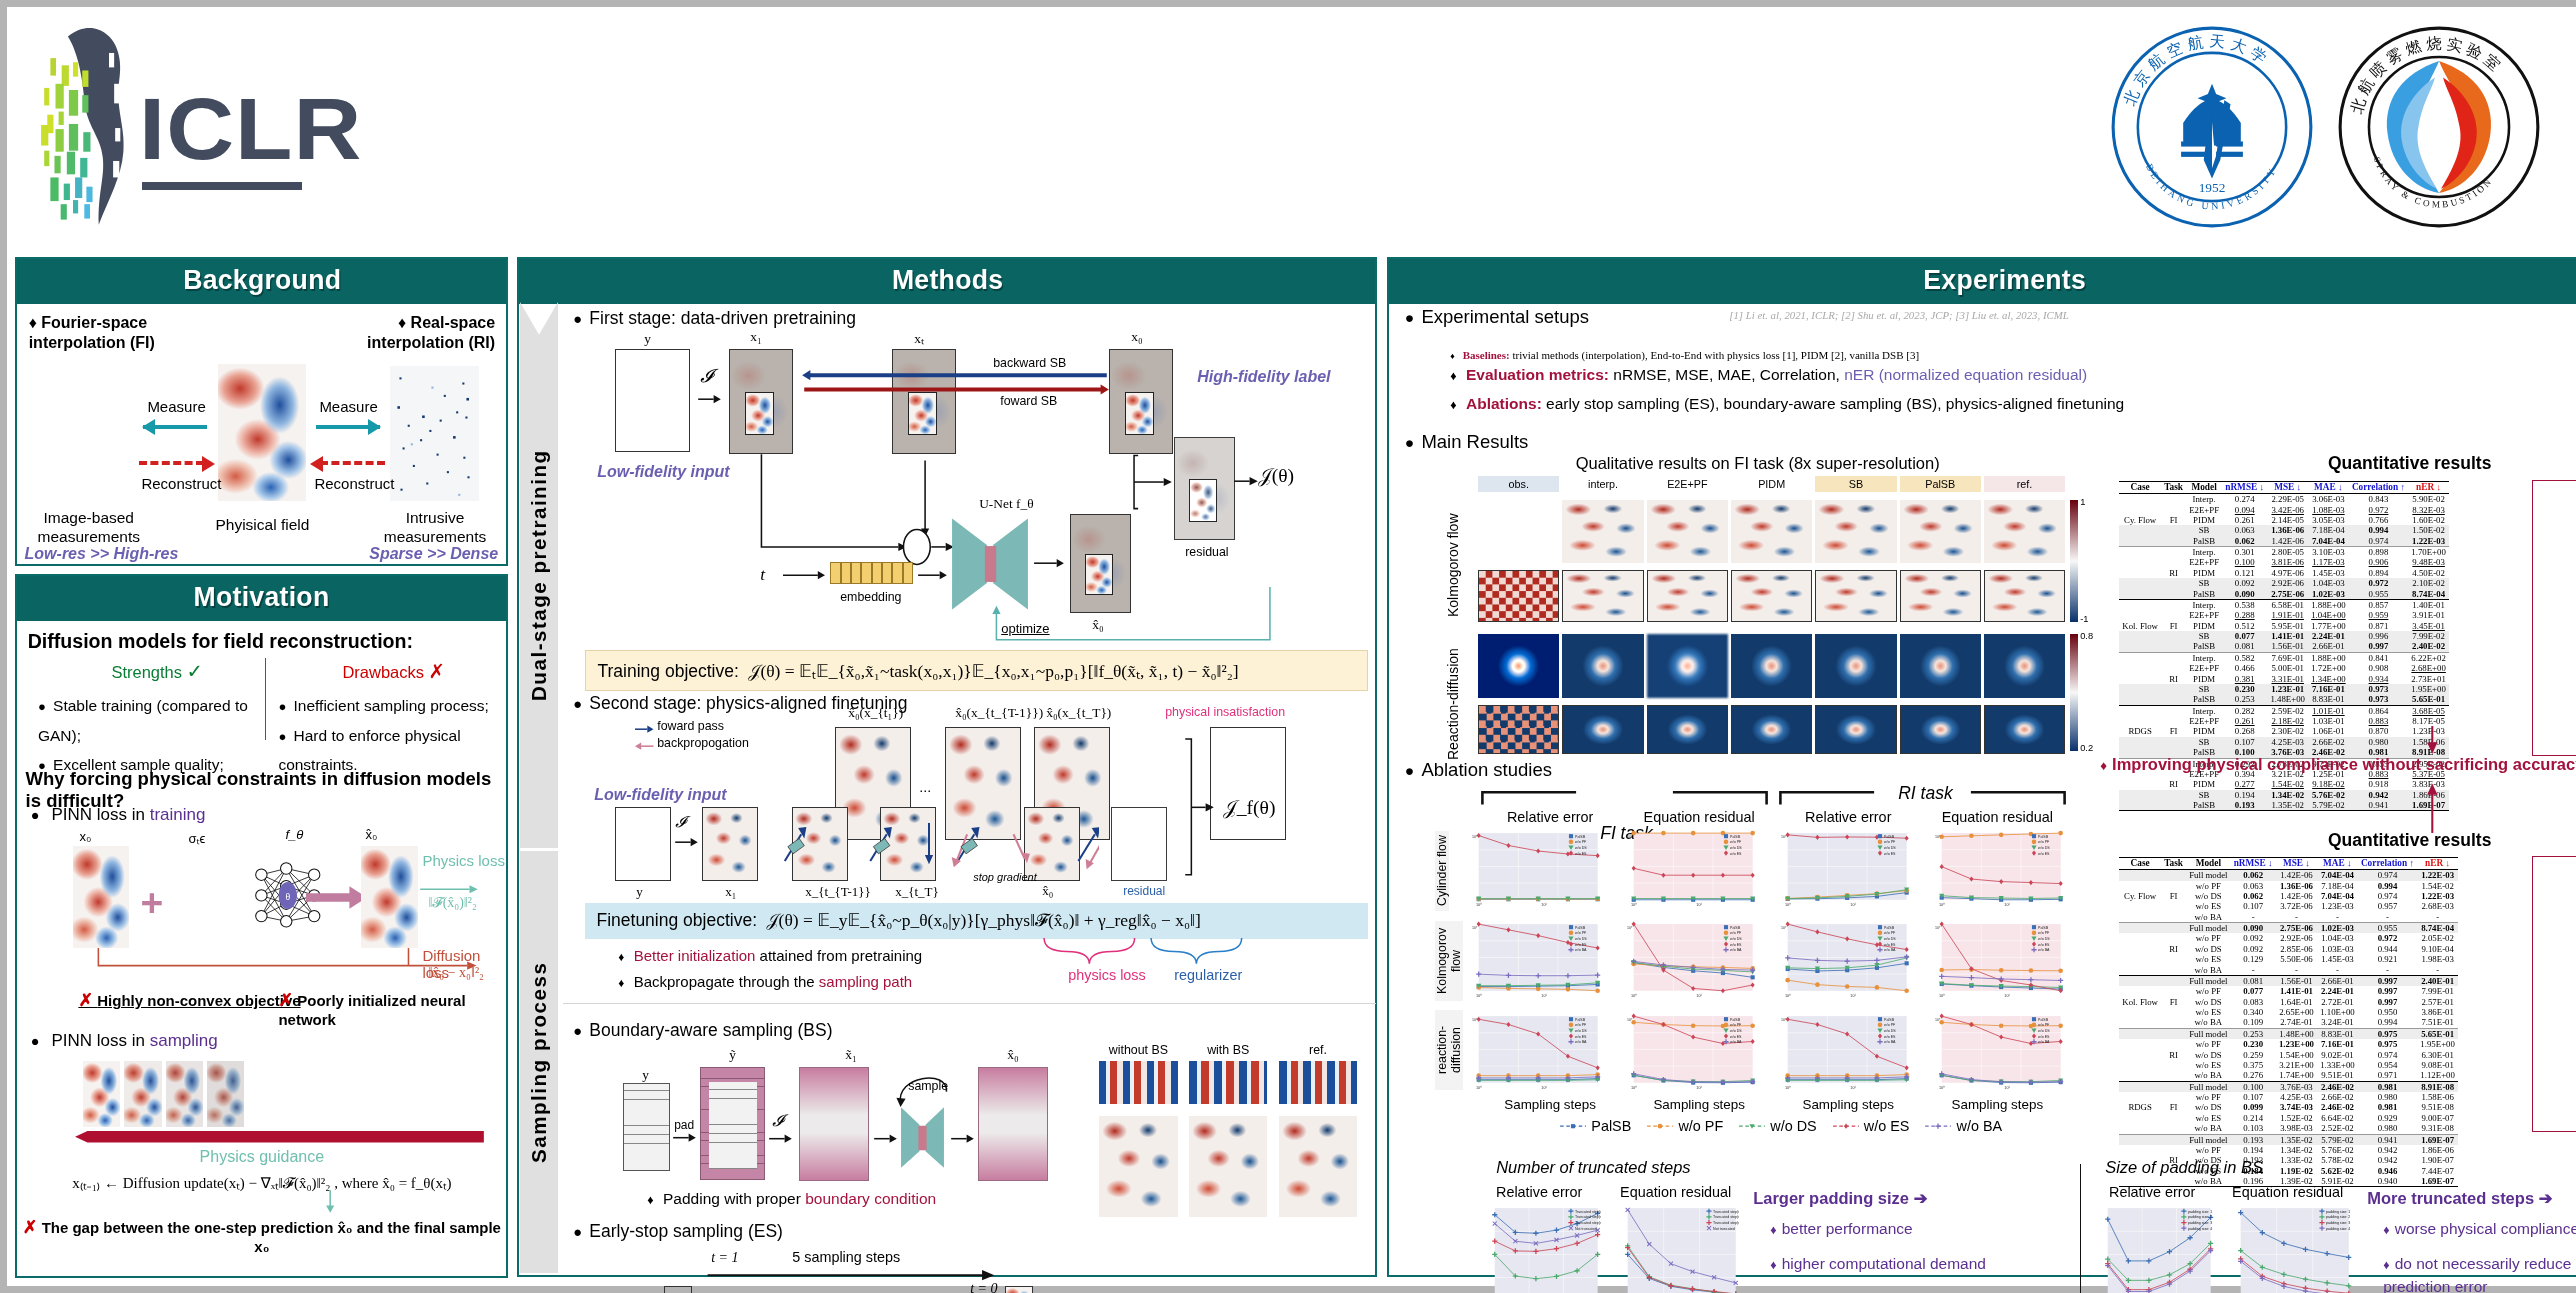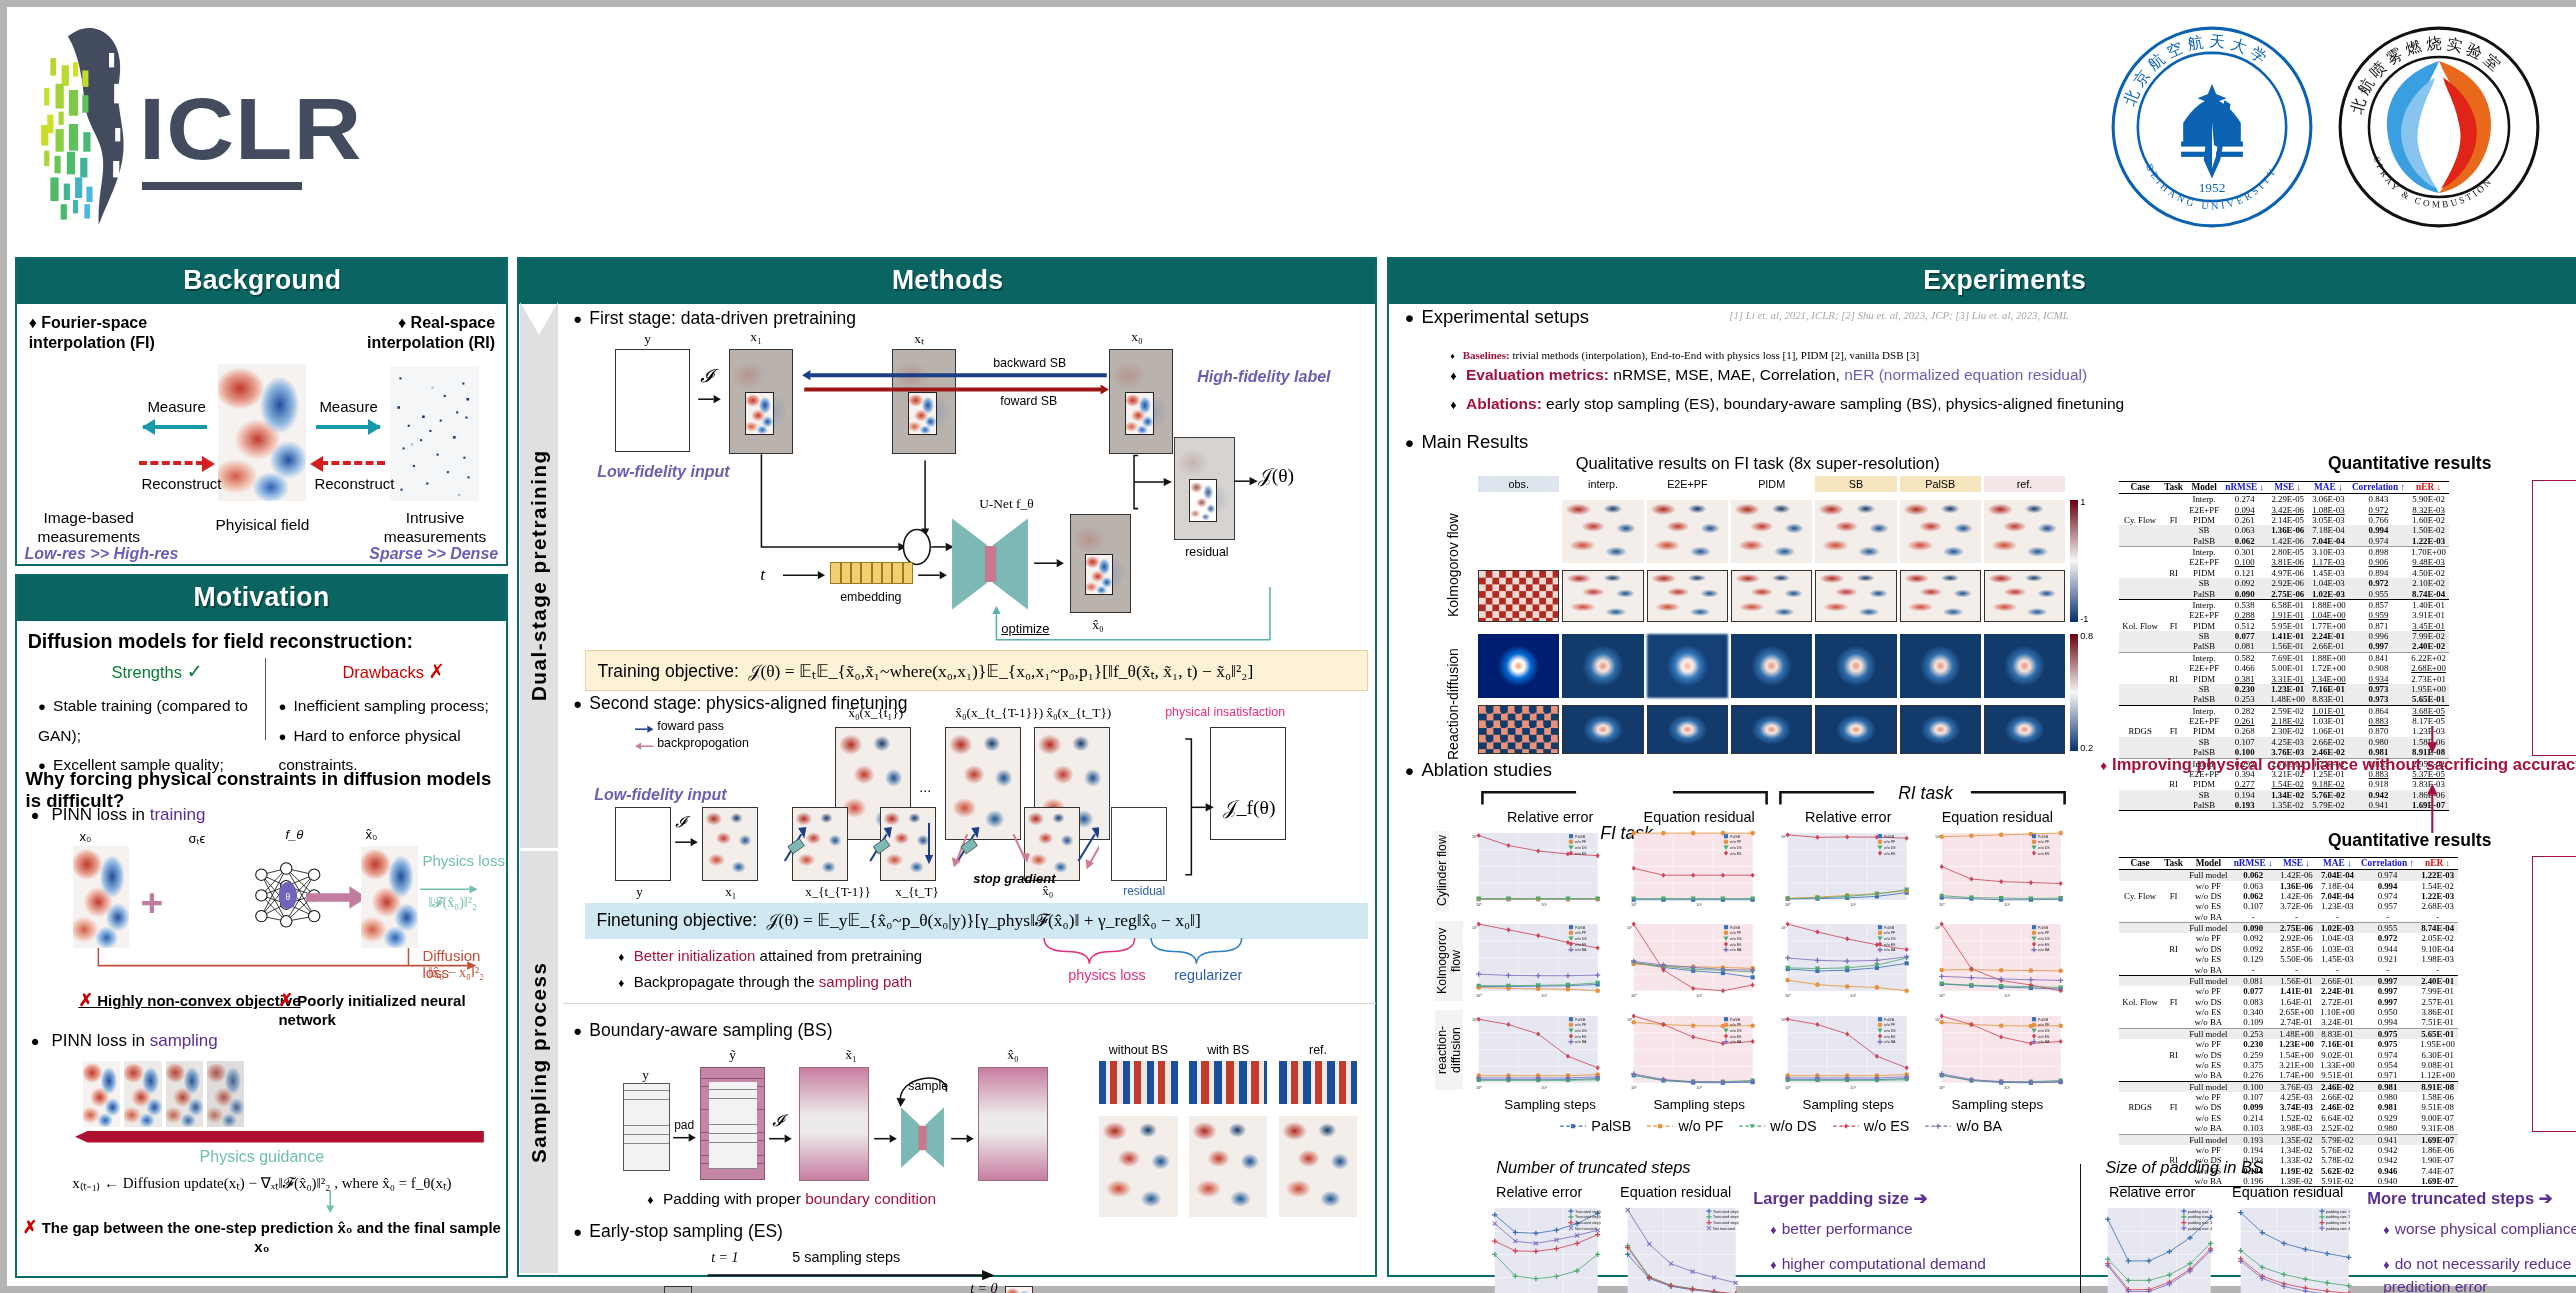--- a/index.html
+++ b/index.html
@@ -515,21 +515,21 @@
     <div style="position:absolute; left:739px; top:206px; font-size:19.6px; font-family:'Liberation Serif',serif;">𝒥(θ)</div>
 
     <svg style="position:absolute; left:464px; top:328px;" width="289" height="61" viewBox="0 0 560 118">
       <path d="M556 0 L556 102 L26 102 L26 46" stroke="#59b2ae" stroke-width="3" fill="none"></path>
       <path d="M18 52 L26 36 L34 52 Z" fill="#59b2ae"></path>
     </svg>
     <div style="position:absolute; left:482px; top:362px; font-size:13px;text-decoration:underline;">optimize</div>
 
     <div style="position:absolute; left:66px; top:391px; width:783px; background:#fdf1d6; border:0.5px solid #e4d3a8; padding:7.2px 11.3px;">
       <span style="font-size:17.5px;">Training objective:</span>
-      <span style="font-size:17.5px; font-family:'Liberation Serif',serif; margin-left:7.2px;">𝒥(θ) = 𝔼ₜ𝔼_{x̃₀,x̃₁~where(x₀,x₁)}𝔼_{x₀,x₁~p₀,p₁}[‖f_θ(x̃ₜ, x̃₁, t) − x̃₀‖²₂]</span>
+      <span style="font-size:17.5px; font-family:'Liberation Serif',serif; margin-left:7.2px;">𝒥(θ) = 𝔼ₜ𝔼_{x̃₀,x̃₁~task(x₀,x₁)}𝔼_{x₀,x₁~p₀,p₁}[‖f_θ(x̃ₜ, x̃₁, t) − x̃₀‖²₂]</span>
     </div>
 
     <div class="dot" style="position:absolute; left:54px; top:434px; font-size:17.5px;">Second stage: physics-aligned finetuning</div>
 
     <svg style="position:absolute; left:116px; top:464px;" width="18.5" height="12.4" viewBox="0 0 36 24">
       <path d="M0 12 L24 12" stroke="#1b3f86" stroke-width="3"></path>
         <path d="M24 5 L36 12 L24 19 Z" fill="#1b3f86"></path>
     </svg>
     <div style="position:absolute; left:138px; top:460px; font-size:12.4px;">foward pass</div>
     <svg style="position:absolute; left:116px; top:481px;" width="18.5" height="12.4" viewBox="0 0 36 24">
@@ -563,21 +563,21 @@
     <div class="fieldbox kolm" style="position:absolute; left:505px; top:548px; width:56px; height:74px;"></div>
     <div class="fieldbox noise" style="position:absolute; left:592px; top:548px; width:56px; height:74px; filter:saturate(.55) brightness(1.16);"></div>
 
     <div style="position:absolute; left:117px; top:625px; font-size:13px; font-family:'Liberation Serif',serif;">y</div>
     <div style="position:absolute; left:206px; top:625px; font-size:13px; font-family:'Liberation Serif',serif;">x₁</div>
     <div style="position:absolute; left:286px; top:625px; font-size:13px; font-family:'Liberation Serif',serif;">x_{t_{T-1}}</div>
     <div style="position:absolute; left:376px; top:625px; font-size:13px; font-family:'Liberation Serif',serif;">x_{t_T}</div>
     <div style="position:absolute; left:523px; top:624px; font-size:13px; font-family:'Liberation Serif',serif;">x̂₀</div>
     <div class="blue" style="position:absolute; left:604px; top:625px; font-size:12px;">residual</div>
 
-    <div class="ital" style="position:absolute; left:454px; top:612px; font-size:13px;font-weight:bold;">stop gradient</div>
+    <div class="ital" style="position:absolute; left:454px; top:612px; font-size:11px;">stop gradient</div>
 
     <svg style="position:absolute; left:240px; top:536px;" width="340" height="93" viewBox="0 0 660 180">
       <g stroke="#1b3f86" stroke-width="4" fill="none">
         <path d="M50 128 L82 76"></path>
           <path d="M216 128 L248 76"></path>
           <path d="M386 128 L418 76"></path>
         <path d="M620 128 L652 76"></path>
       </g>
       <g fill="#1b3f86">
         <path d="M76 64 L92 62 L88 84 Z"></path>

